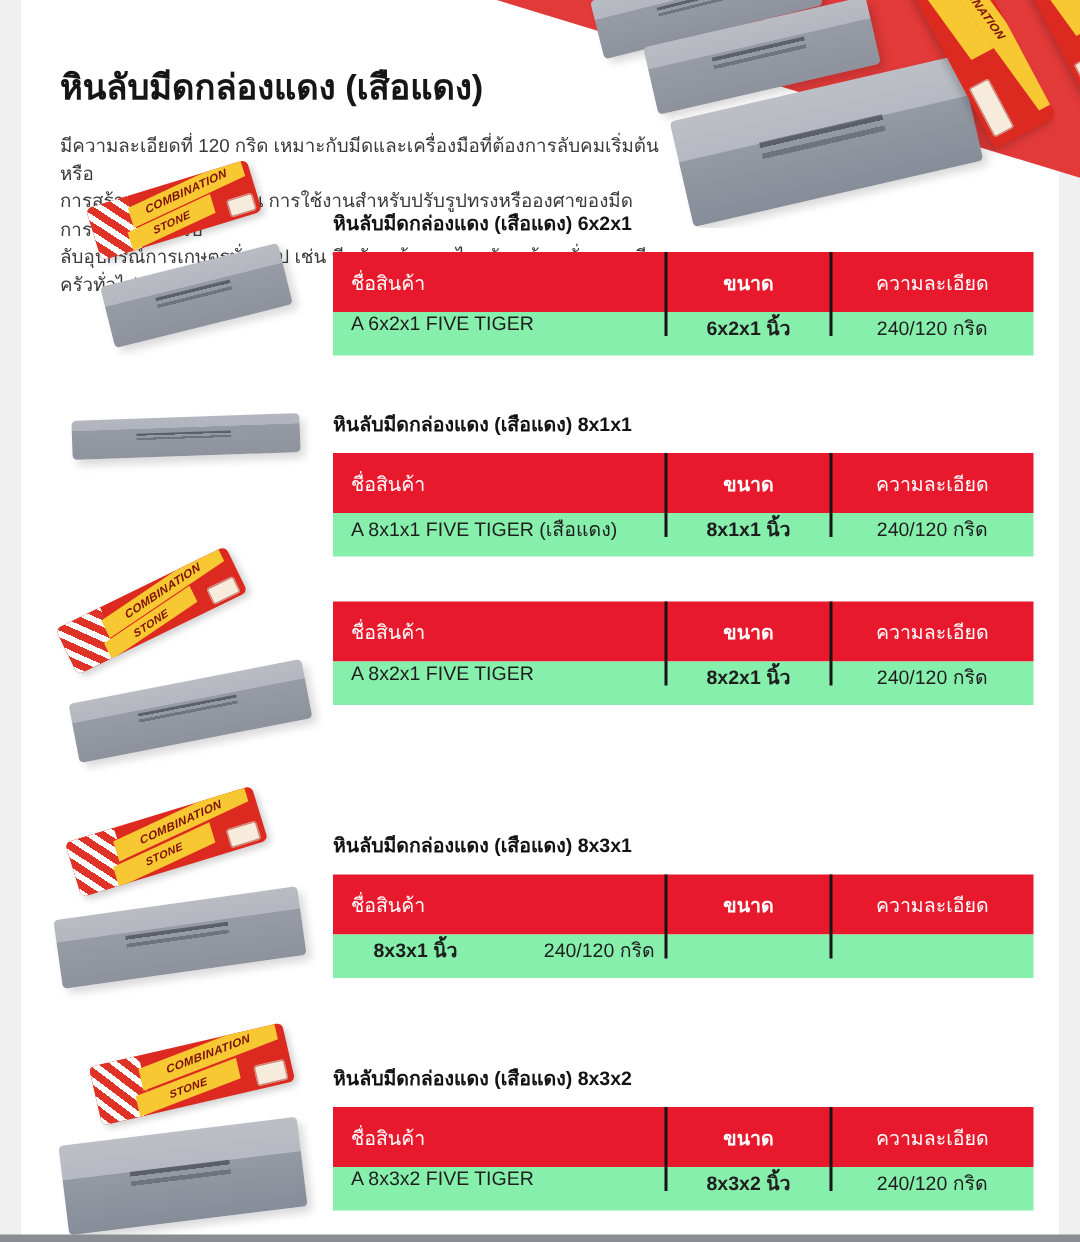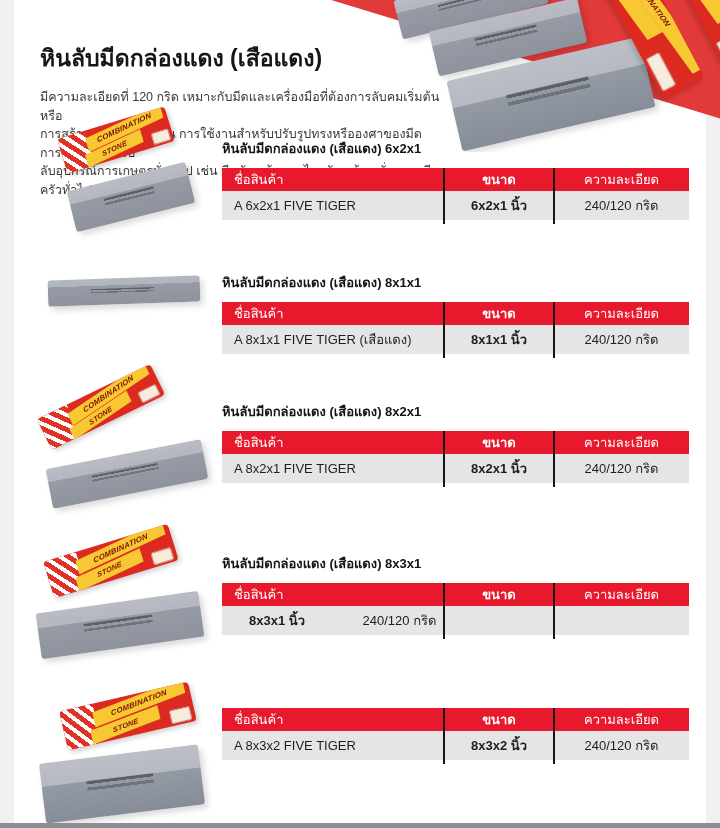--- a/index.html
+++ b/index.html
@@ -56,22 +56,22 @@
   #page-title { font-size:23px; font-weight:bold; color:#161616; margin:0 0 12px 0; letter-spacing:0; }
   .desc-line { font-size:12.5px; line-height:18.5px; color:#3a3a3a; }
   .desc-lead { font-weight:bold; color:#222; }
 
   
   .product { position:absolute; left:0; width:720px; height:134px; z-index:3; }
   .p-art { position:absolute; left:36px; top:0; width:180px; height:134px; }
   .p-info { position:absolute; left:222px; top:0; width:467px; }
   .p-title { font-size:13px; font-weight:bold; color:#131313; margin:0 0 9px 0; }
   .ptable { position:relative; width:467px; }
-  .thead { display:flex; background:#e8192c; color:#ffffff; height:23px; align-items:center; }
-  .trow  { display:flex; background:#e5e5e5; color:#1e1e1e; height:29px; align-items:center; }
+  .thead { display:flex; background:#e8192c; color:#ffffff; height:40px; align-items:center; }
+  .trow  { display:flex; background:#86efac; color:#1e1e1e; height:29px; }
   .c-name { width:222px; padding-left:12px; text-align:left; }
   .c-size { width:110px; text-align:center;font-weight:bold; }
   .c-grit { width:135px; text-align:center; }
   .thead > div { font-size:13px; }
   .trow > div { font-size:13px; }
   .sep { position:absolute; top:0; width:2px; height:56px; background:#151515; }
   .sep1 { left:221px; } .sep2 { left:331px; }
 
   
   .art1 .cbox  { left:24px; top:4px;  width:112px; height:36px; transform:rotate(-17deg); }
@@ -191,21 +191,20 @@
           <span class="bt">COMBINATION</span>
         </span>
       <span class="band b2">
           <span class="bt">STONE</span>
         </span>
       <span class="logo"></span>
     </div>
     <div class="stone"></div>
   </div>
   <div class="p-info" style="padding-top:13px">
-    <h2 class="p-title">หินลับมีดกล่องแดง (เสือแดง) 8x2x1</h2>
     <div class="ptable">
       <div class="thead">
         <div class="c-name">ชื่อสินค้า</div>
         <div class="c-size">ขนาด</div>
         <div class="c-grit">ความละเอียด</div>
       </div>
       <div class="trow">
         <div class="c-name">A 8x2x1 FIVE TIGER</div>
         <div class="c-size">8x2x1 นิ้ว</div>
         <div class="c-grit">240/120 กริด</div>
@@ -256,20 +255,21 @@
           <span class="bt">COMBINATION</span>
         </span>
       <span class="band b2">
           <span class="bt">STONE</span>
         </span>
       <span class="logo"></span>
     </div>
     <div class="stone thick"></div>
   </div>
   <div class="p-info" style="padding-top:12px">
+    <h2 class="p-title">หินลับมีดกล่องแดง (เสือแดง) 8x3x2</h2>
     <div class="ptable">
       <div class="thead">
         <div class="c-name">ชื่อสินค้า</div>
         <div class="c-size">ขนาด</div>
         <div class="c-grit">ความละเอียด</div>
       </div>
       <div class="trow">
         <div class="c-name">A 8x3x2 FIVE TIGER</div>
         <div class="c-size">8x3x2 นิ้ว</div>
         <div class="c-grit">240/120 กริด</div>

